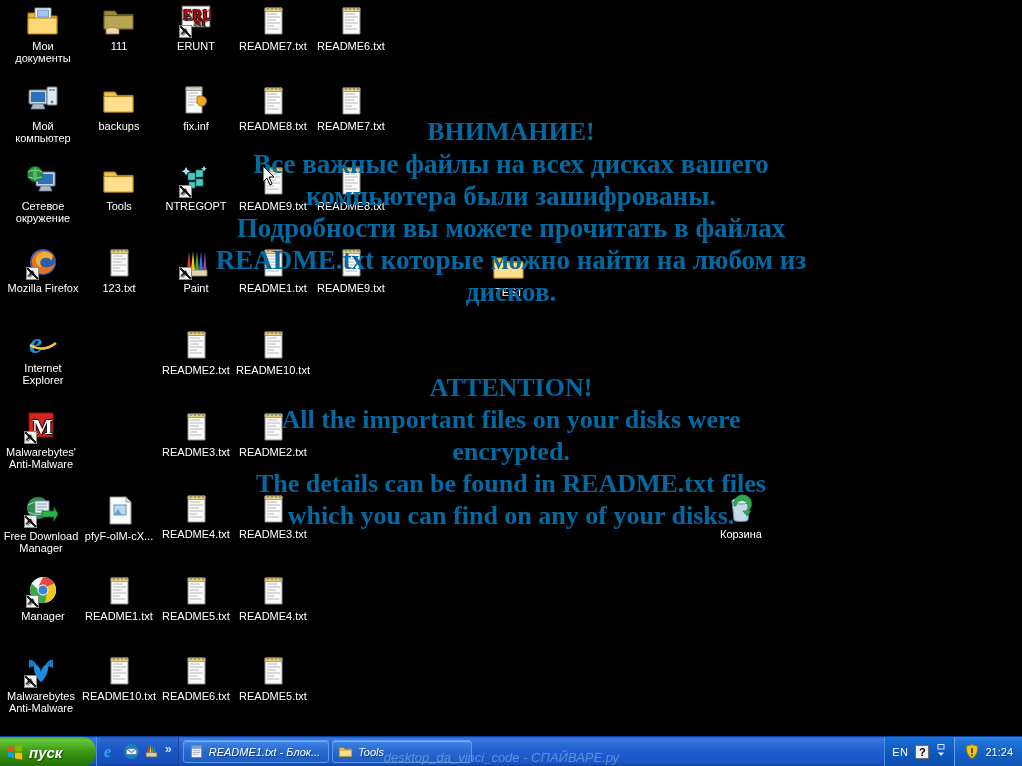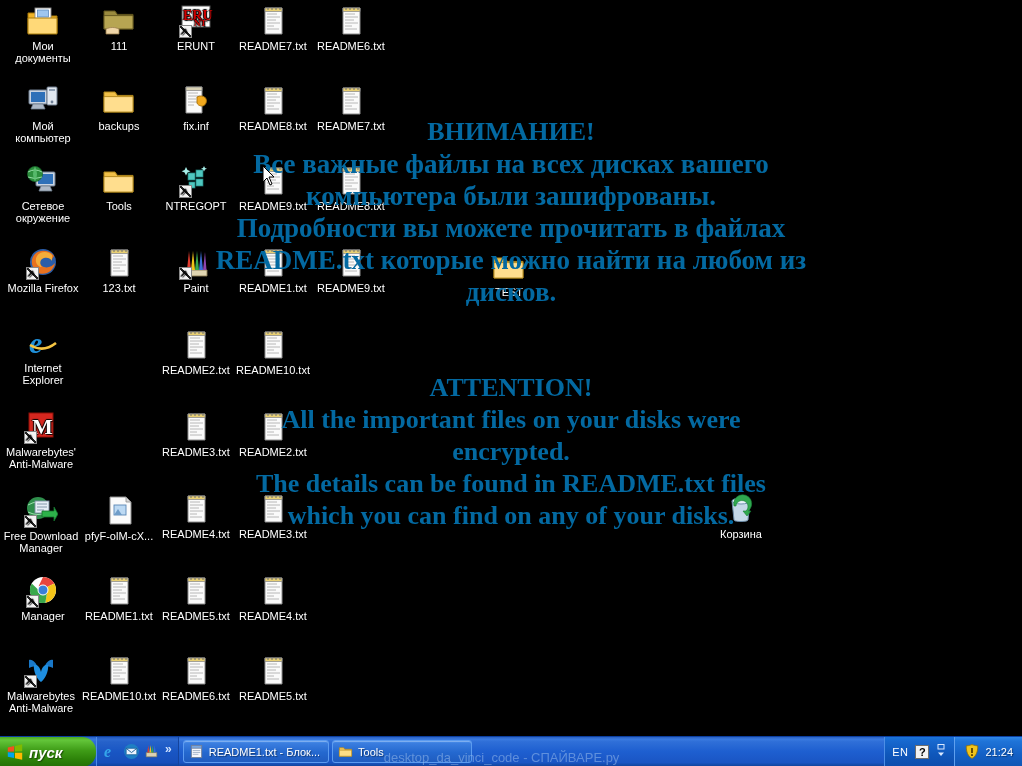--- a/index.html
+++ b/index.html
@@ -126,20 +126,21 @@
     padding: 0 2px 5px 2px;
   }
   #tasks {
     display: flex;
     align-items: center;
     gap: 3px;
     padding: 3px 4px;
     flex: 1 1 auto;
     min-width: 0;
     position: relative;
+    font-style: italic;
   }
   .task-button {
     height: 23px;
     display: flex;
     align-items: center;
     gap: 5px;
     padding: 0 8px 0 5px;
     border-radius: 3px;
     color: #fff;
     font-size: 11px;

